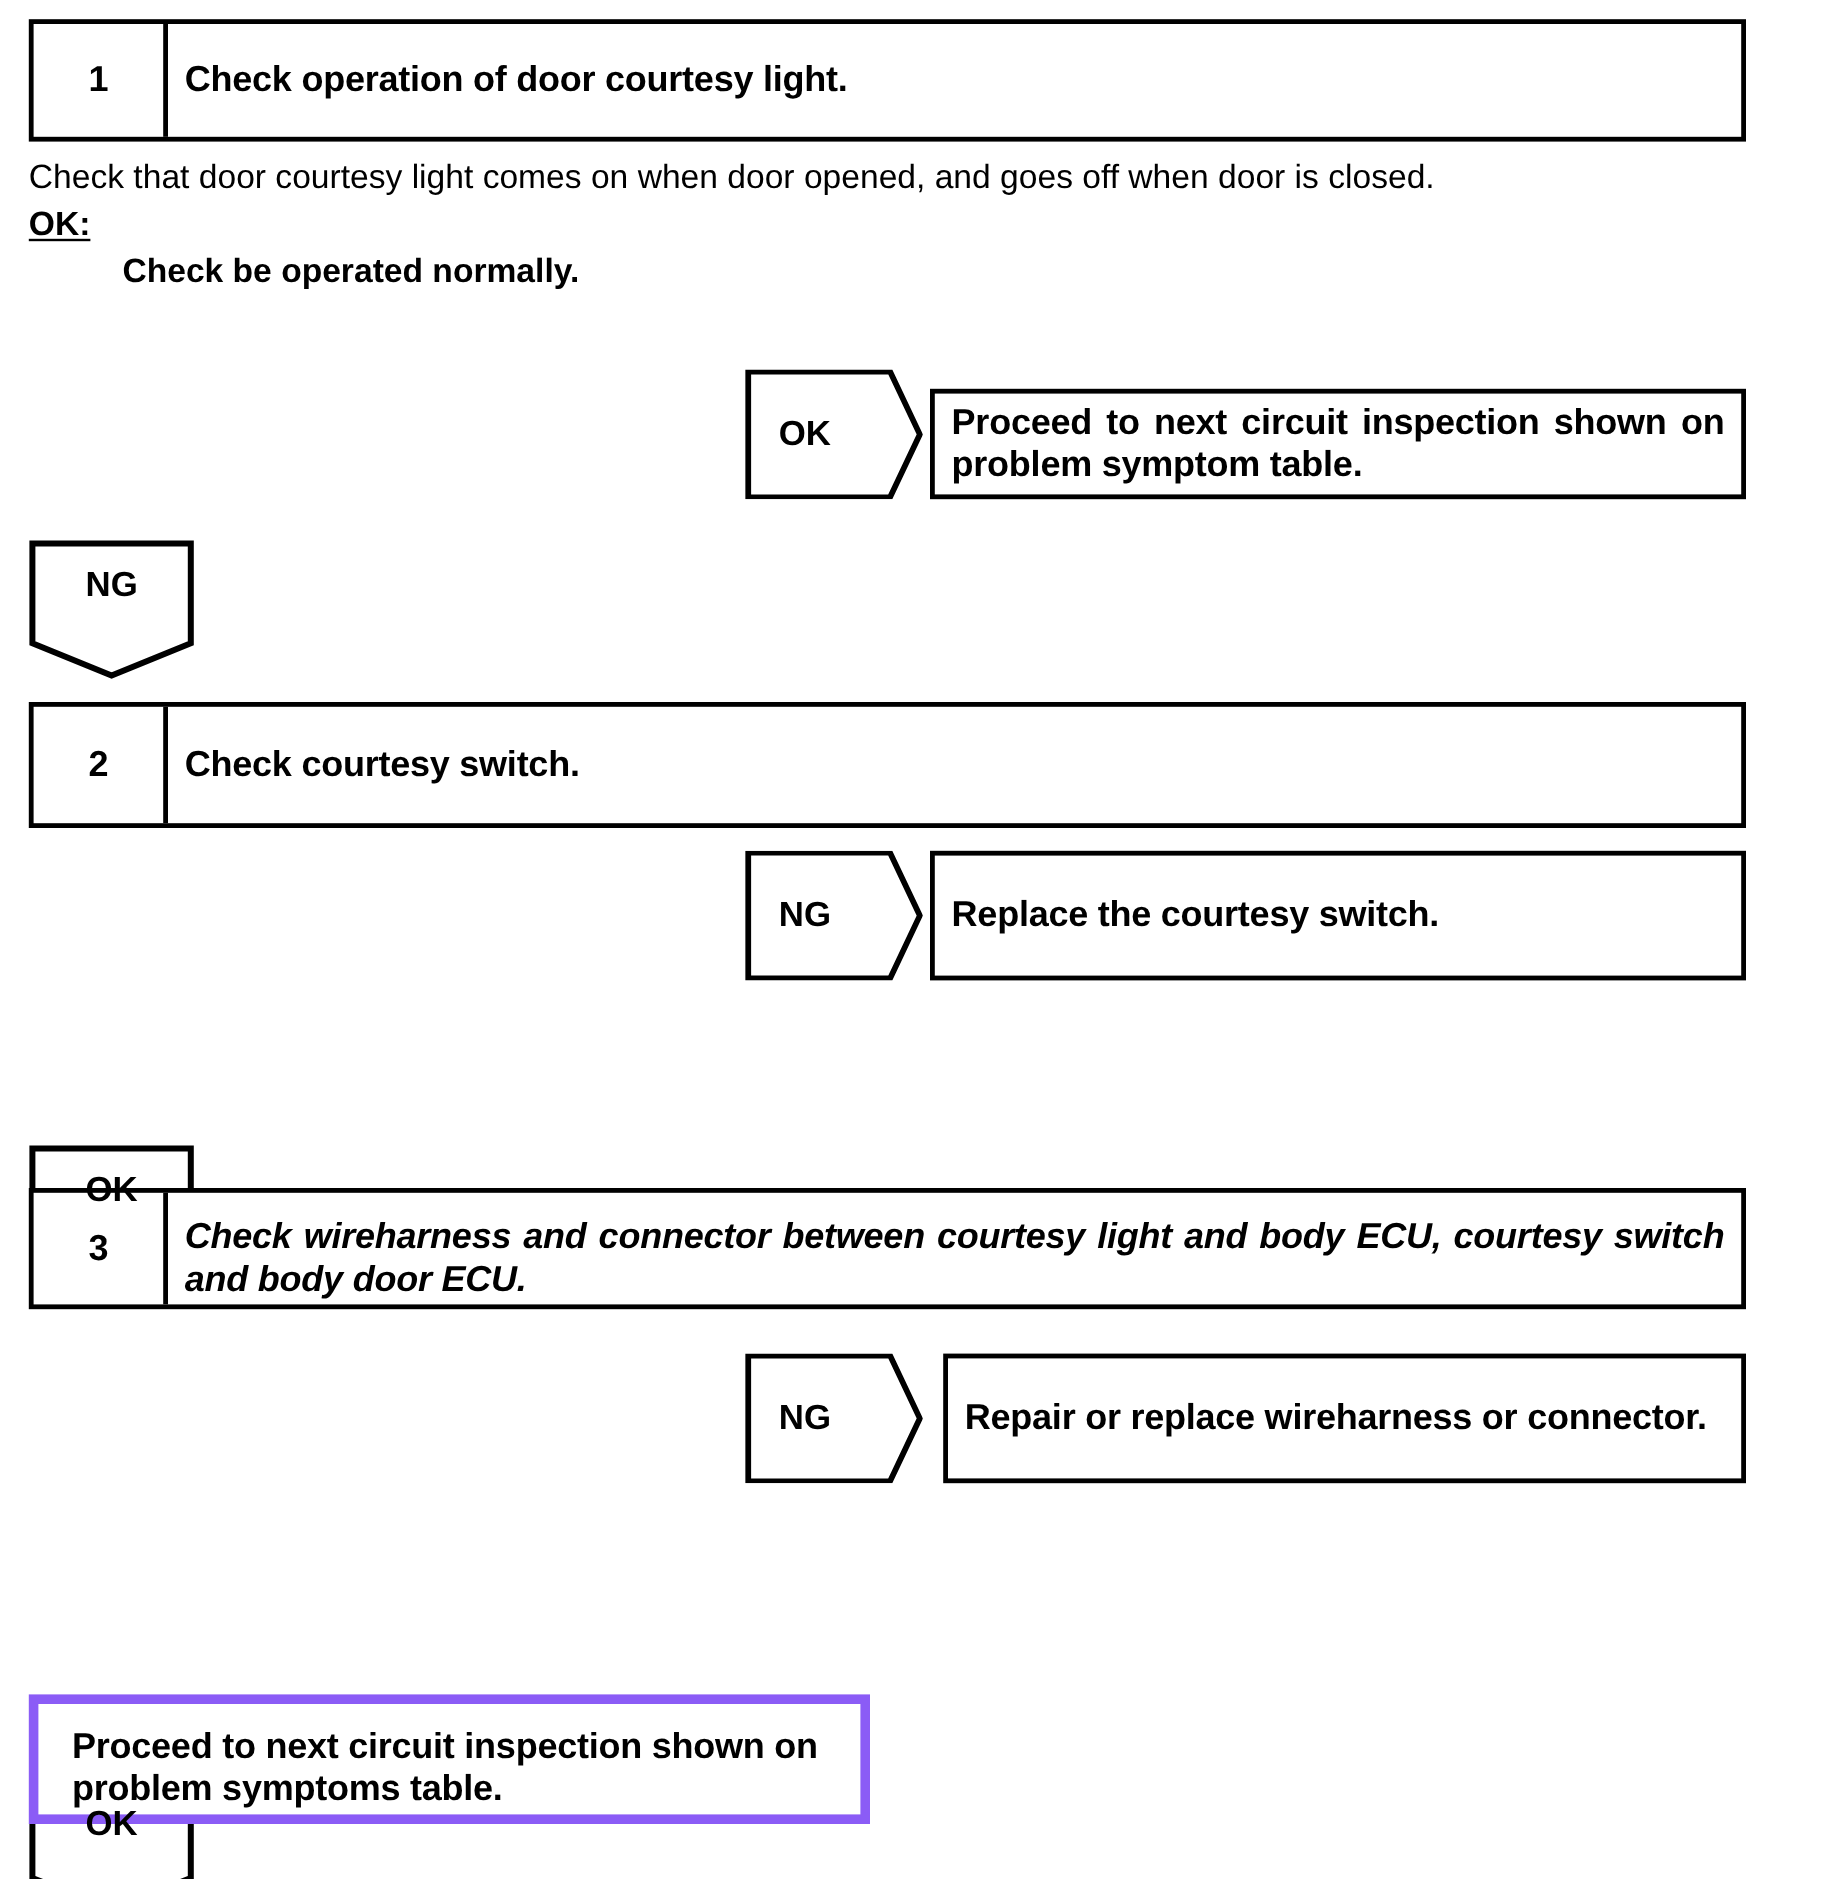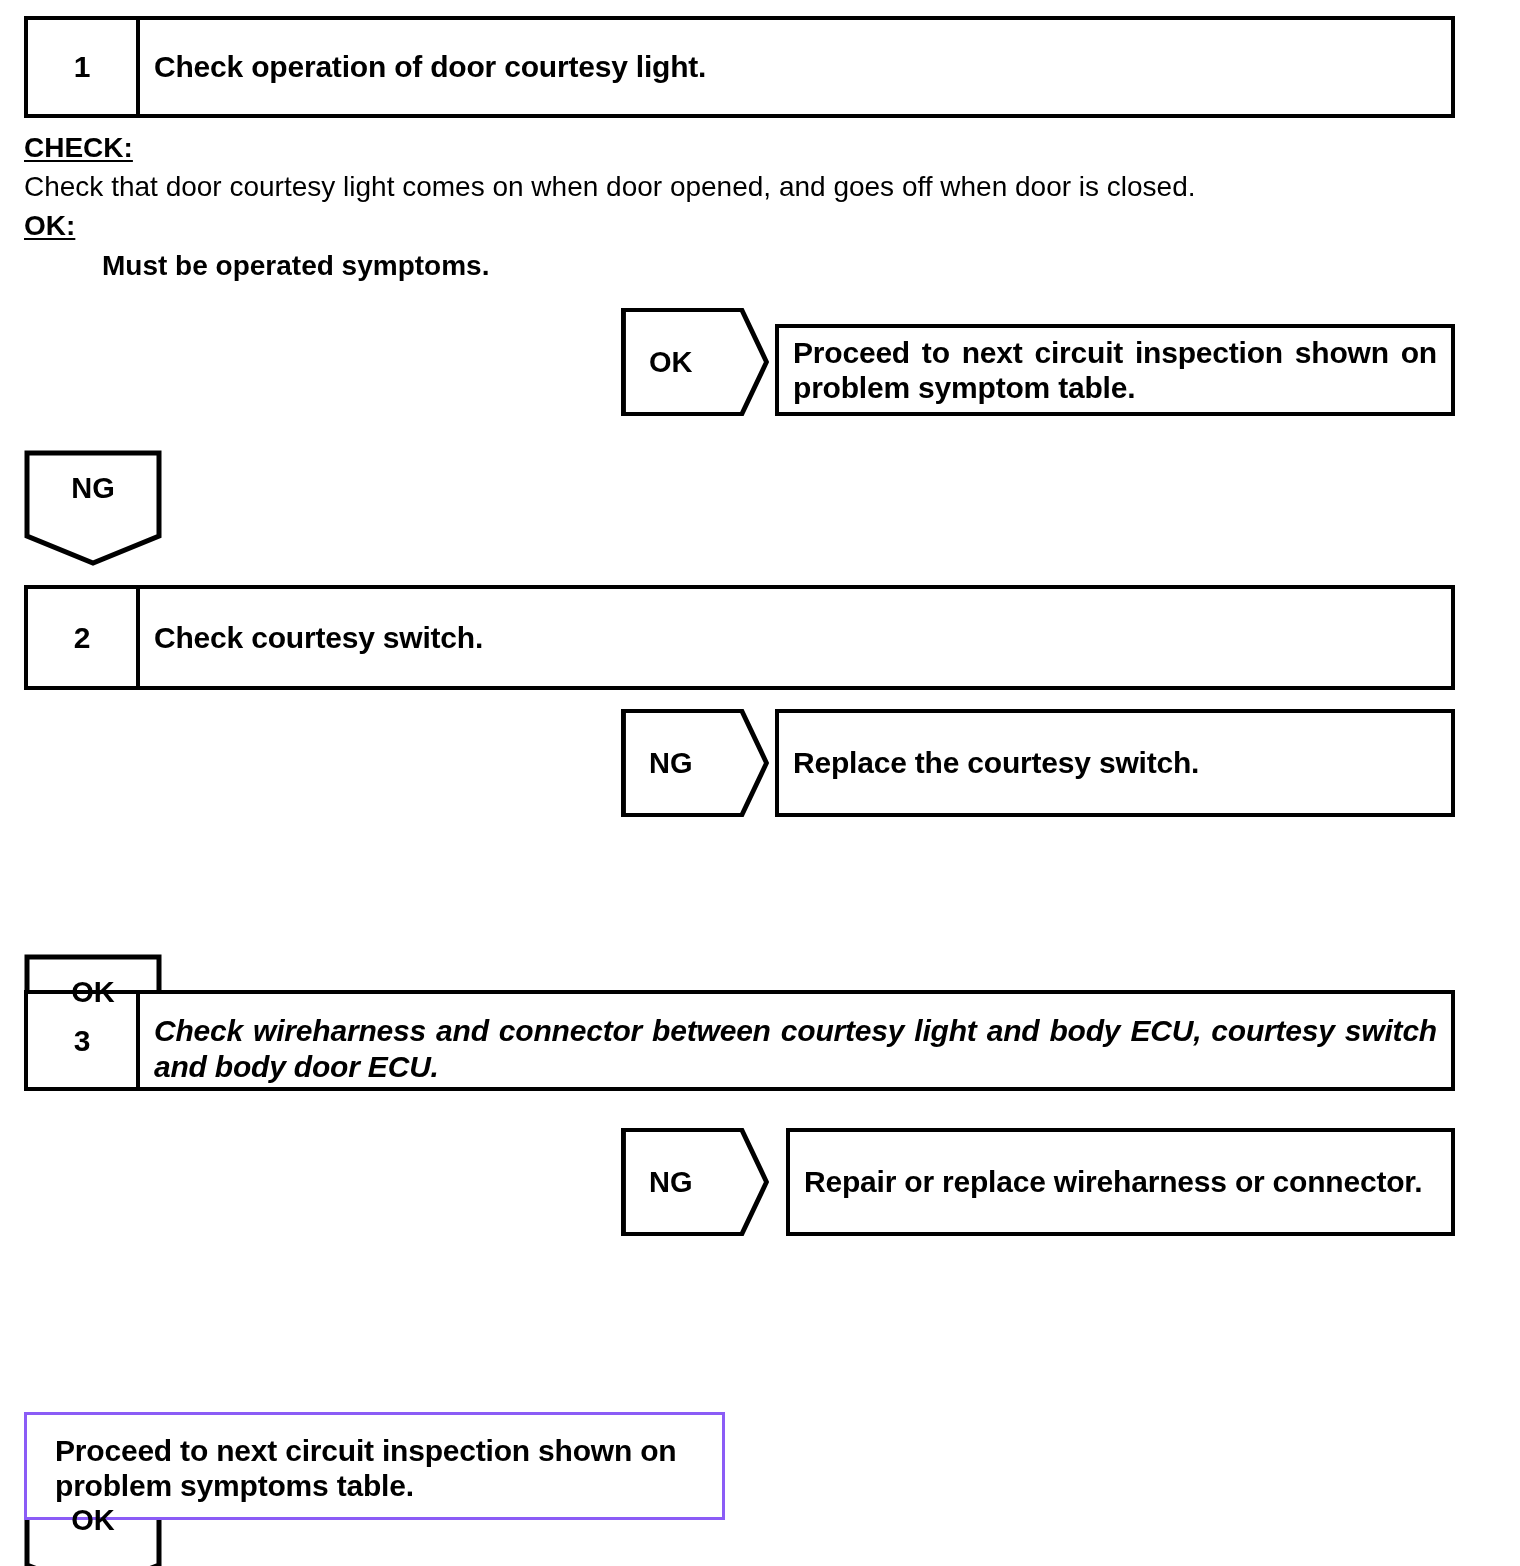--- a/index.html
+++ b/index.html
@@ -97,48 +97,45 @@
     left: 0; right: 0;
     top: 22px;
     text-align: center;
     font-weight: bold;
     font-size: 29px;
     z-index: 3;
   }
 
   
   .terminal-box {
-    border: 3px solid #8b5cf6;
+    border: 8px solid #8b5cf6;
     background: #fff;
     display: flex;
     align-items: flex-start;
     padding: 18px 14px 0 28px;
     font-weight: bold;
     font-size: 30px;
     line-height: 1.18;
     letter-spacing: -0.2px;
   }
 </style>
 </head>
 <body>
 
 <div class="abs step-box" style="left:24px; top:16px; width:1431px; height:102px;">
   <div class="step-num">1</div>
   <div class="step-text">Check operation of door courtesy light.</div>
 </div>
 
 <div class="abs note-block" style="left:24px; top:128px; width:1400px;">
-  <div>
-    <span class="note-head">CHECK:</span>
-  </div>
   <div class="note-body">Check that door courtesy light comes on when door opened, and goes off when door is closed.</div>
   <div>
     <span class="note-head">OK:</span>
   </div>
-  <div class="note-ok-value">Must be operated symptoms.</div>
+  <div class="note-ok-value">Check be operated normally.</div>
 </div>
 
 <div class="abs result-row" style="left:621px; top:308px; width:834px; height:108px;">
   <div class="arrow-tag">
     <svg viewBox="0 0 120 108" preserveAspectRatio="none">
       <polygon points="2,2 98,2 118,54 98,106 2,106" fill="#ffffff" stroke="#000000" stroke-width="4" stroke-linejoin="miter"></polygon>
     </svg>
     <span>OK</span>
   </div>
   <div class="result-box justify-text" style="margin-left:6px;">

